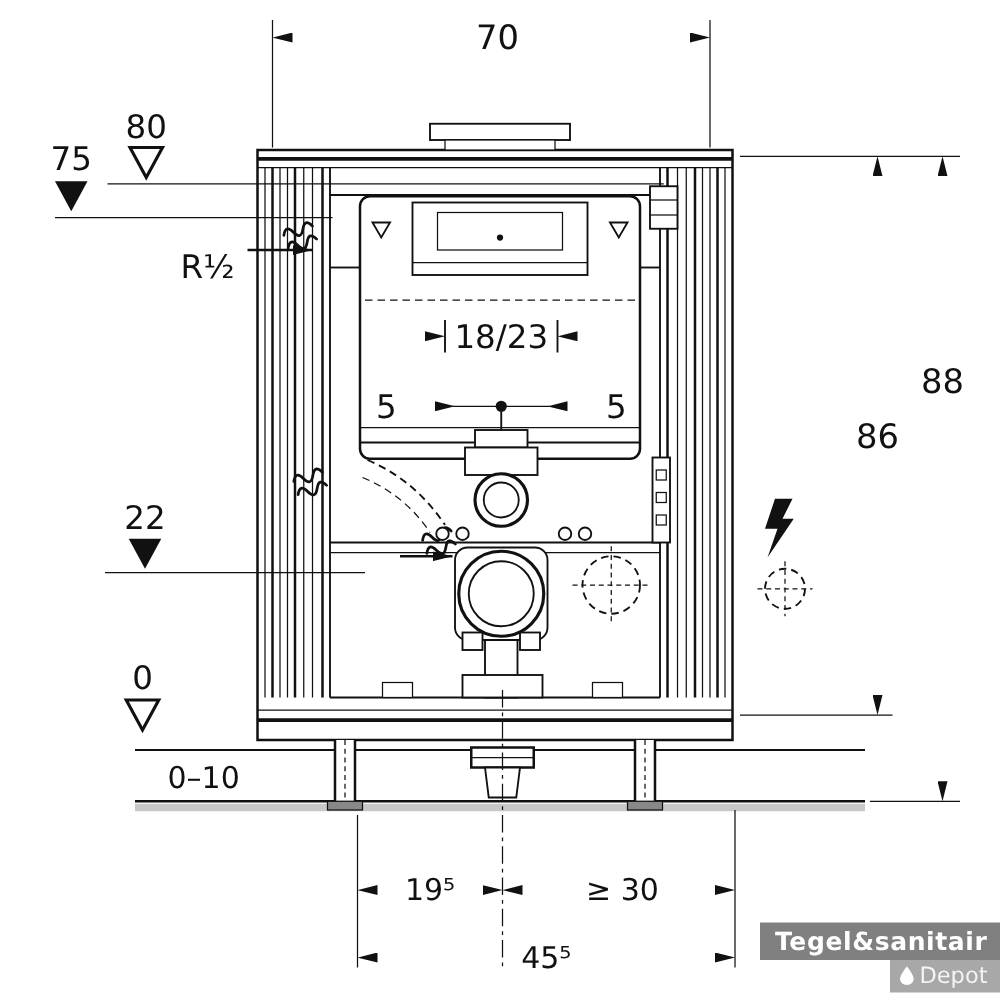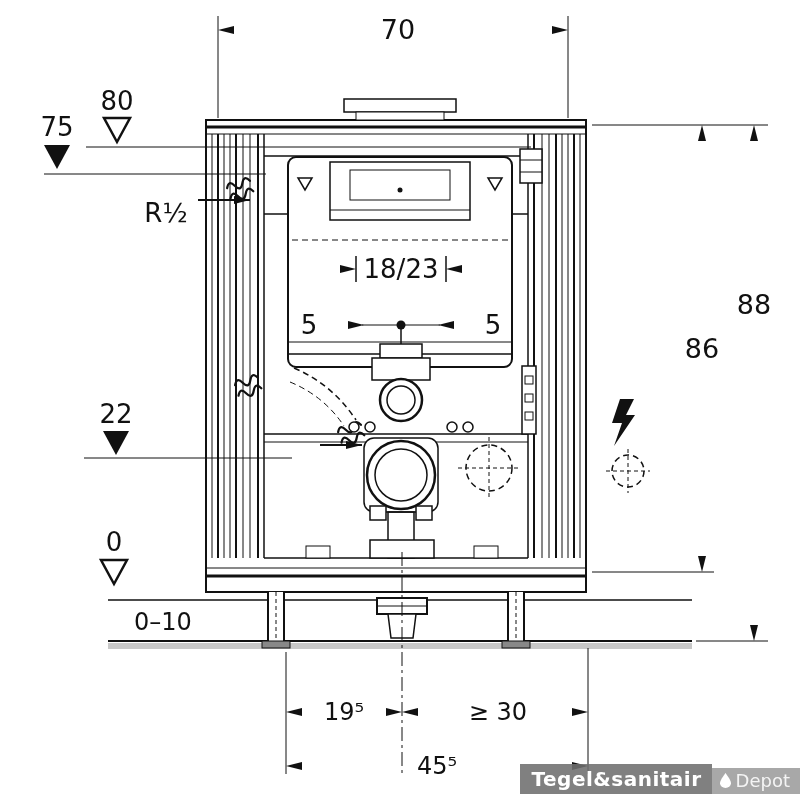--- a/index.html
+++ b/index.html
@@ -10,21 +10,21 @@
   .t26{font-size:26px;text-anchor:middle;}
   .t24{font-size:24px;text-anchor:middle;}
   .s1{stroke:#111;stroke-width:1;fill:none;}
   .s15{stroke:#111;stroke-width:1.5;fill:none;}
   .s2{stroke:#111;stroke-width:2;fill:none;}
   .s3{stroke:#111;stroke-width:3;fill:none;}
   .wf{fill:#fff;stroke:#111;}
   .dsh{stroke-dasharray:6 4;}
   .dsh2{stroke-dasharray:4 3;}
   .cline{stroke-dasharray:14 4 3 4;}
-  .wm{position:absolute;right:0;bottom:6px;display:flex;flex-direction:row;align-items:flex-end;}
+  .wm{position:absolute;right:0;bottom:6px;display:flex;flex-direction:column;align-items:flex-end;}
   .wm-top{background:rgba(110,110,110,.88);color:#fff;font-weight:bold;font-size:20px;
           padding:3px 10px 3px 12px;letter-spacing:.5px;}
   .wm-bot{background:rgba(156,156,156,.88);color:#f4f4f4;font-size:18px;
           padding:2px 10px 3px 8px;display:flex;align-items:center;gap:5px;}
 </style>
 </head>
 <body>
 
 <div class="canvas">
 <svg width="800" height="800" viewBox="0 0 800 800">

